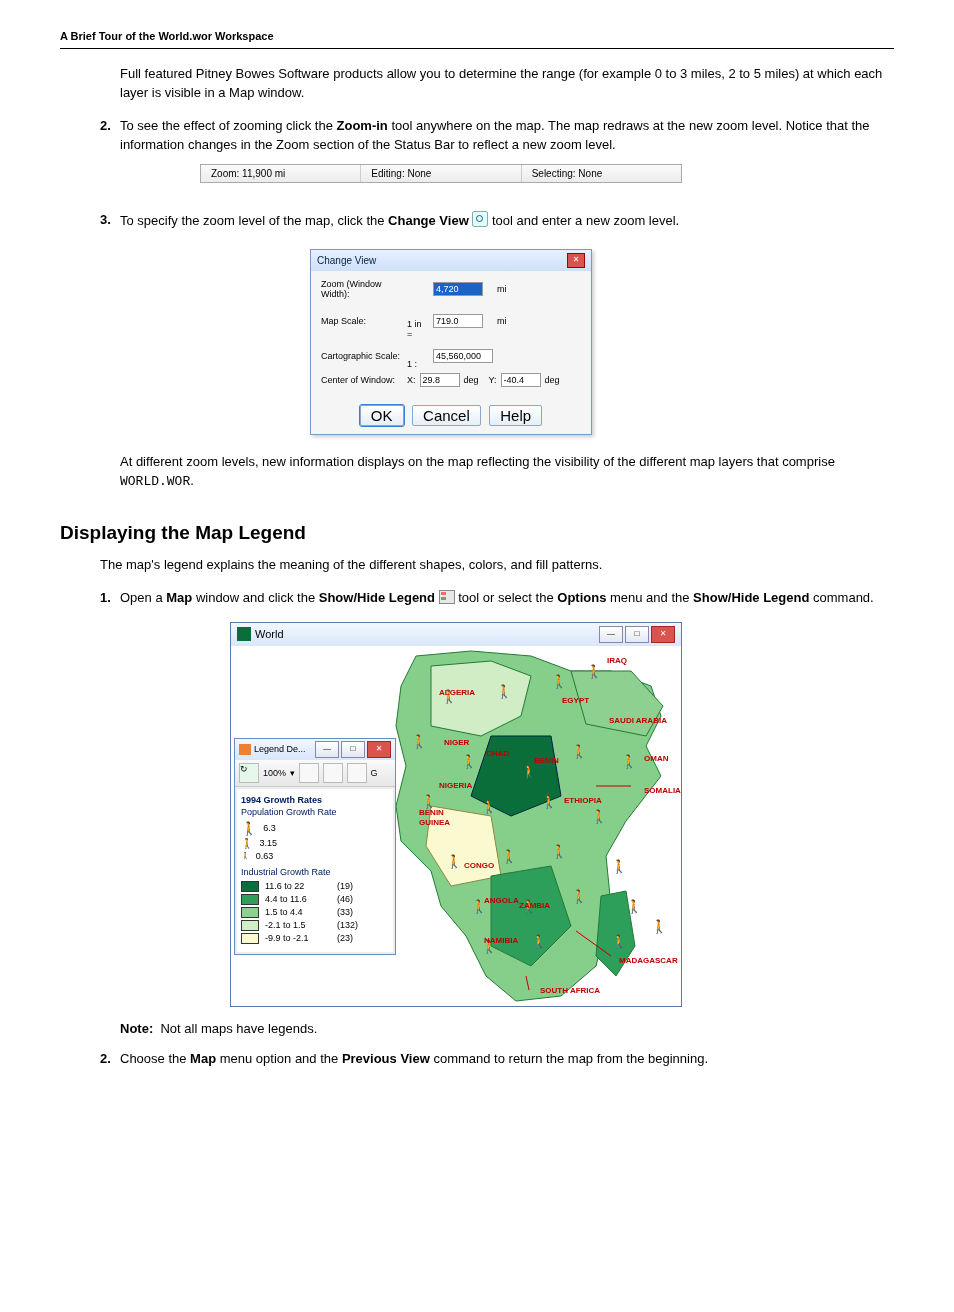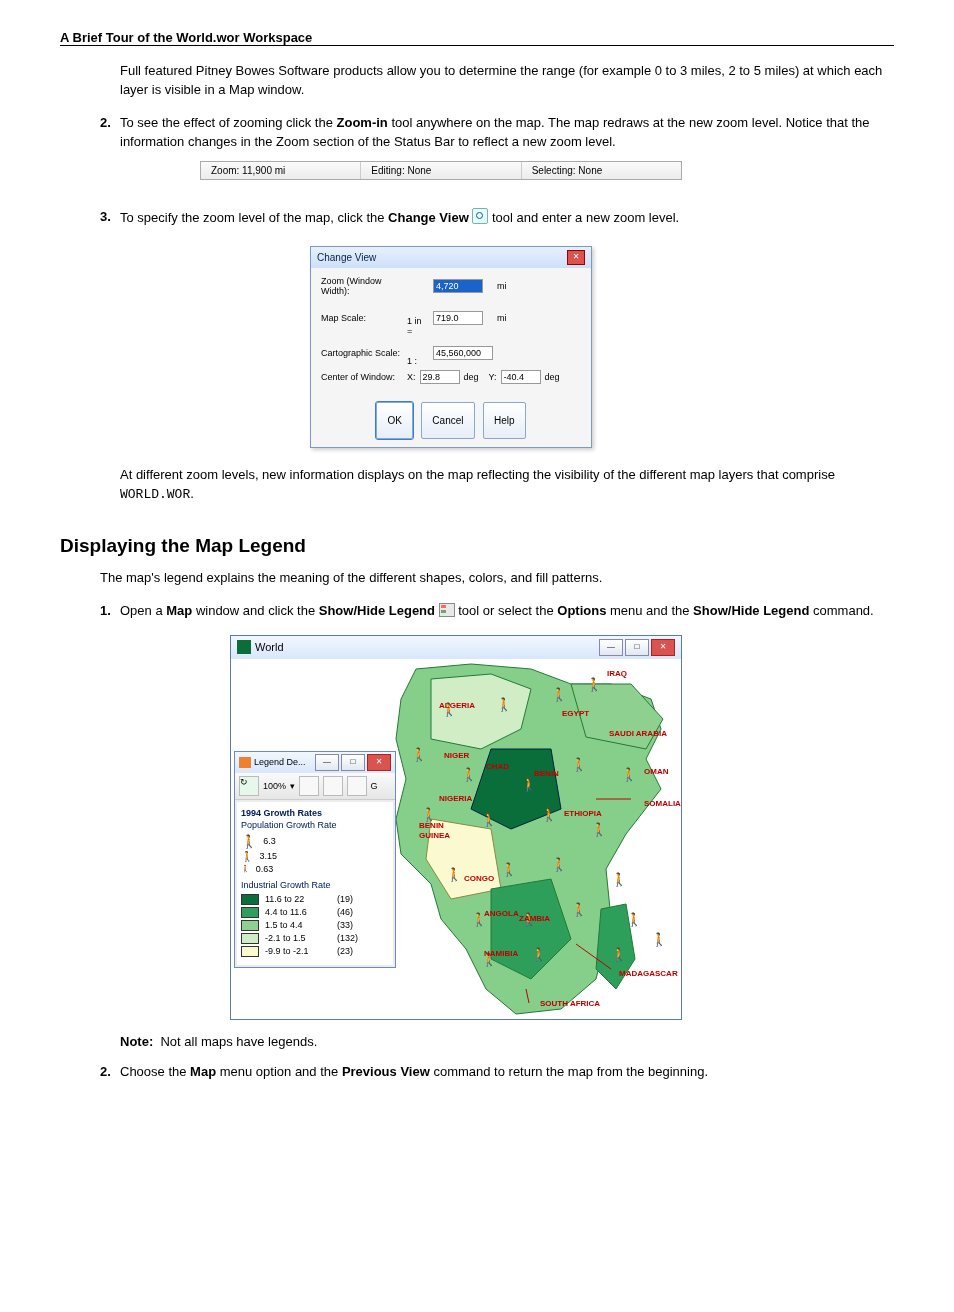--- a/index.html
+++ b/index.html
@@ -12,21 +12,22 @@
     width: 954px;
   }
   .page {
     padding: 30px 60px 20px 60px;
     box-sizing: border-box;
     min-height: 1312px;
     position: relative;
   }
   .header-title {
     font-weight: bold;
-    font-size: 13px;
+    font-size: 11px;
+    margin-bottom: 6px;
   }
   .hr {
     border: none;
     border-top: 1px solid #000;
     margin: 0 0 16px 0;
   }
   .body-text {
     margin-left: 60px;
     line-height: 1.45;
     margin-bottom: 14px;
@@ -132,22 +133,22 @@
   .dlg-row .unit { width: 22px; margin-top: 16px; }
   .dlg-row input[type=text] {
     font-size: 9px;
     padding: 1px 2px;
     width: 44px;
     border: 1px solid #999;
   }
   .dlg-row input.hl { background: #1a63c8; color: #fff; }
   .dlg-btns { text-align: center; padding: 6px 0 8px 0; }
   .dlg-btns button {
-    font-size: 10px;
-    padding: 12px 10px;
+    font-size: 15px;
+    padding: 1px 10px;
     margin: 0 3px;
     border: 1px solid #8aa8cc;
     background: linear-gradient(#fff,#e6eef8);
     border-radius: 2px;
   }
   .dlg-btns button.prim { outline: 1px solid #3a7dd8; }
 
   .h2 { font-size: 19px; font-weight: bold; margin: 30px 0 12px 0; }
   .sub-body { margin-left: 40px; line-height: 1.45; margin-bottom: 14px; }
 

